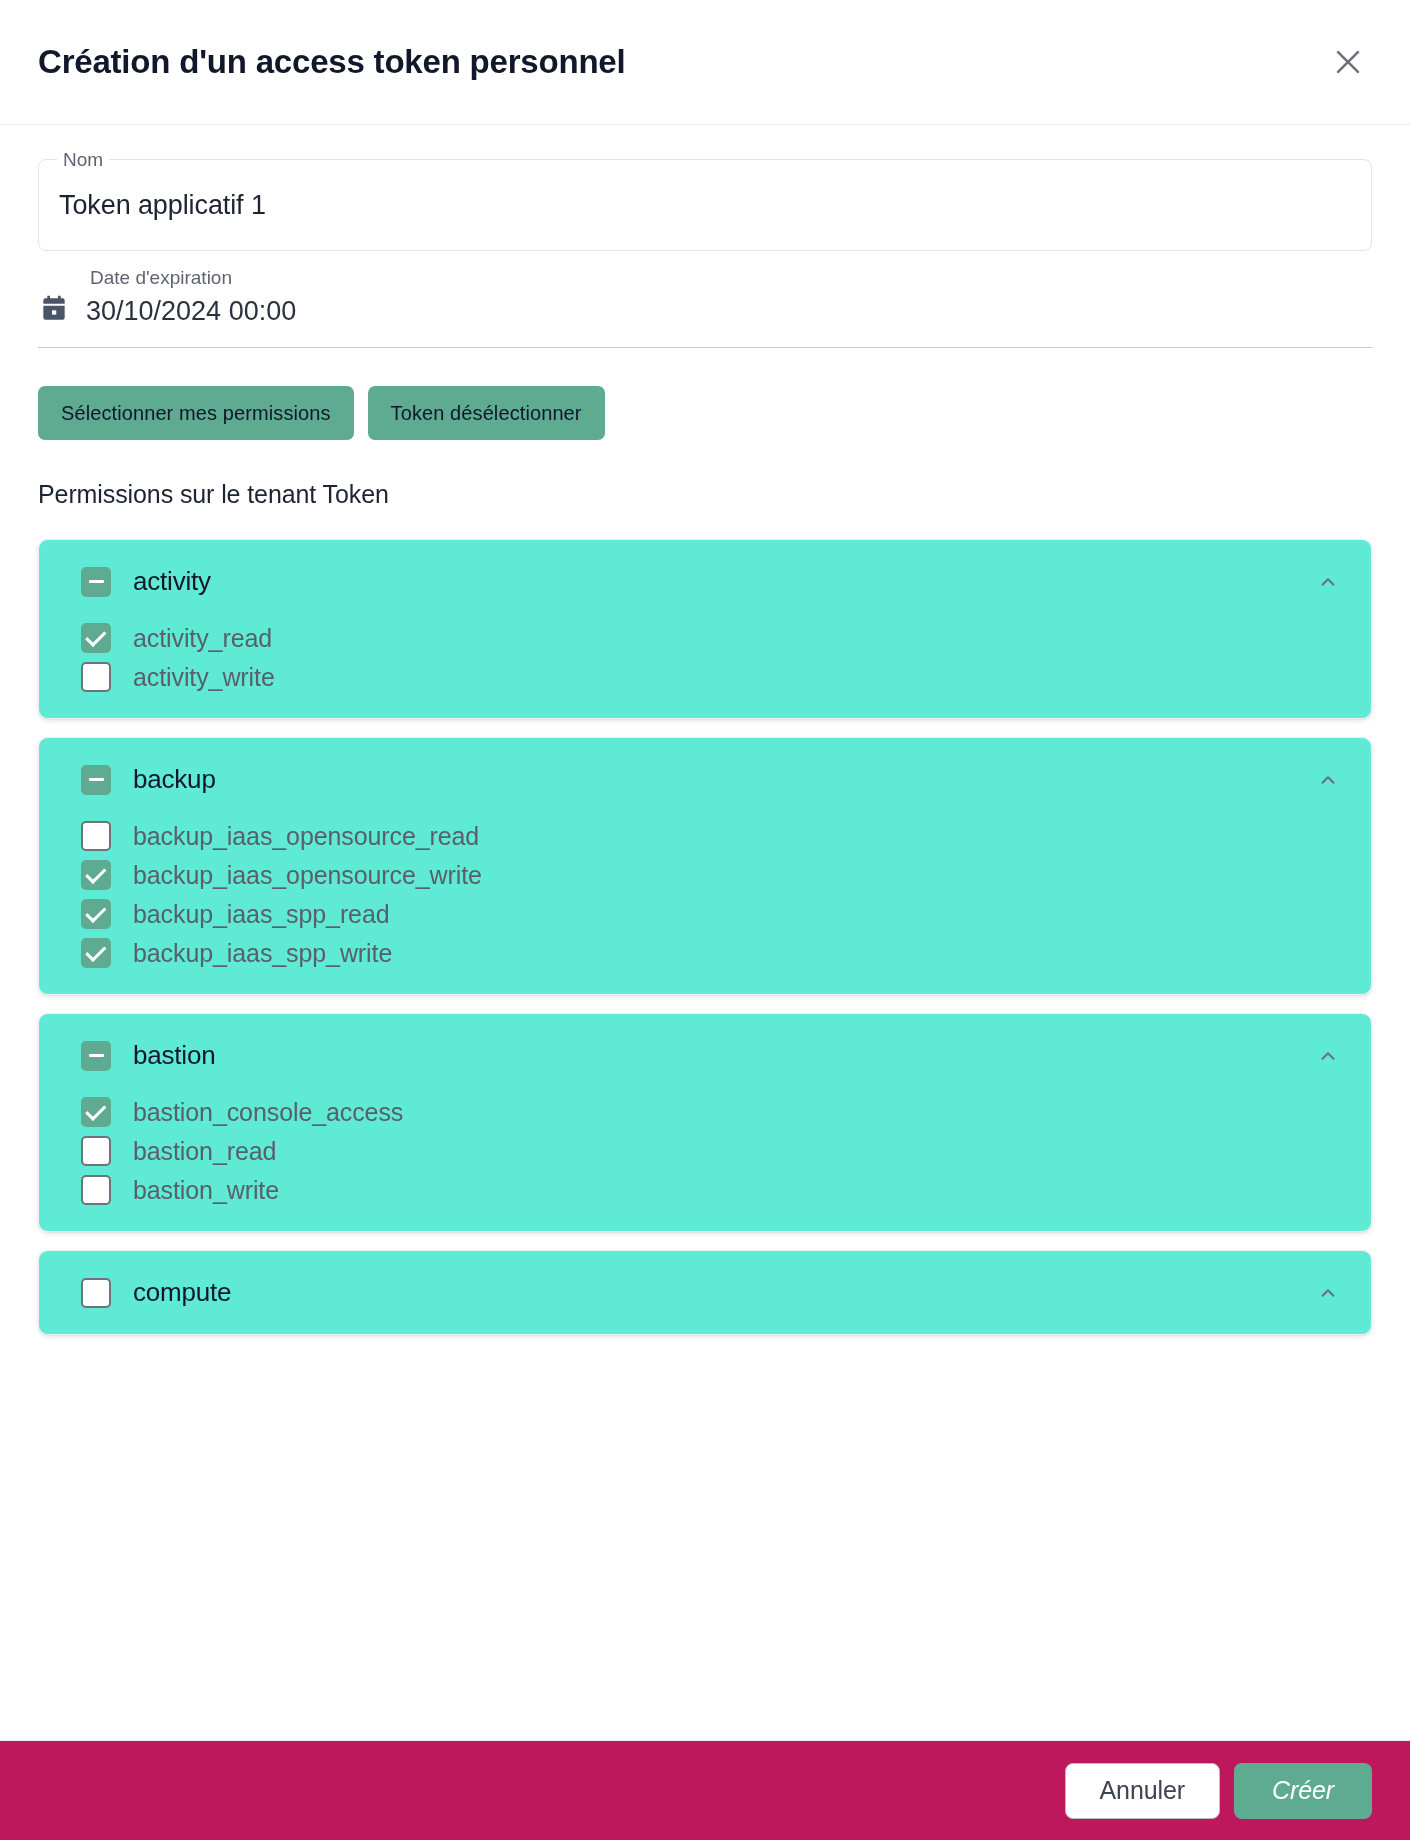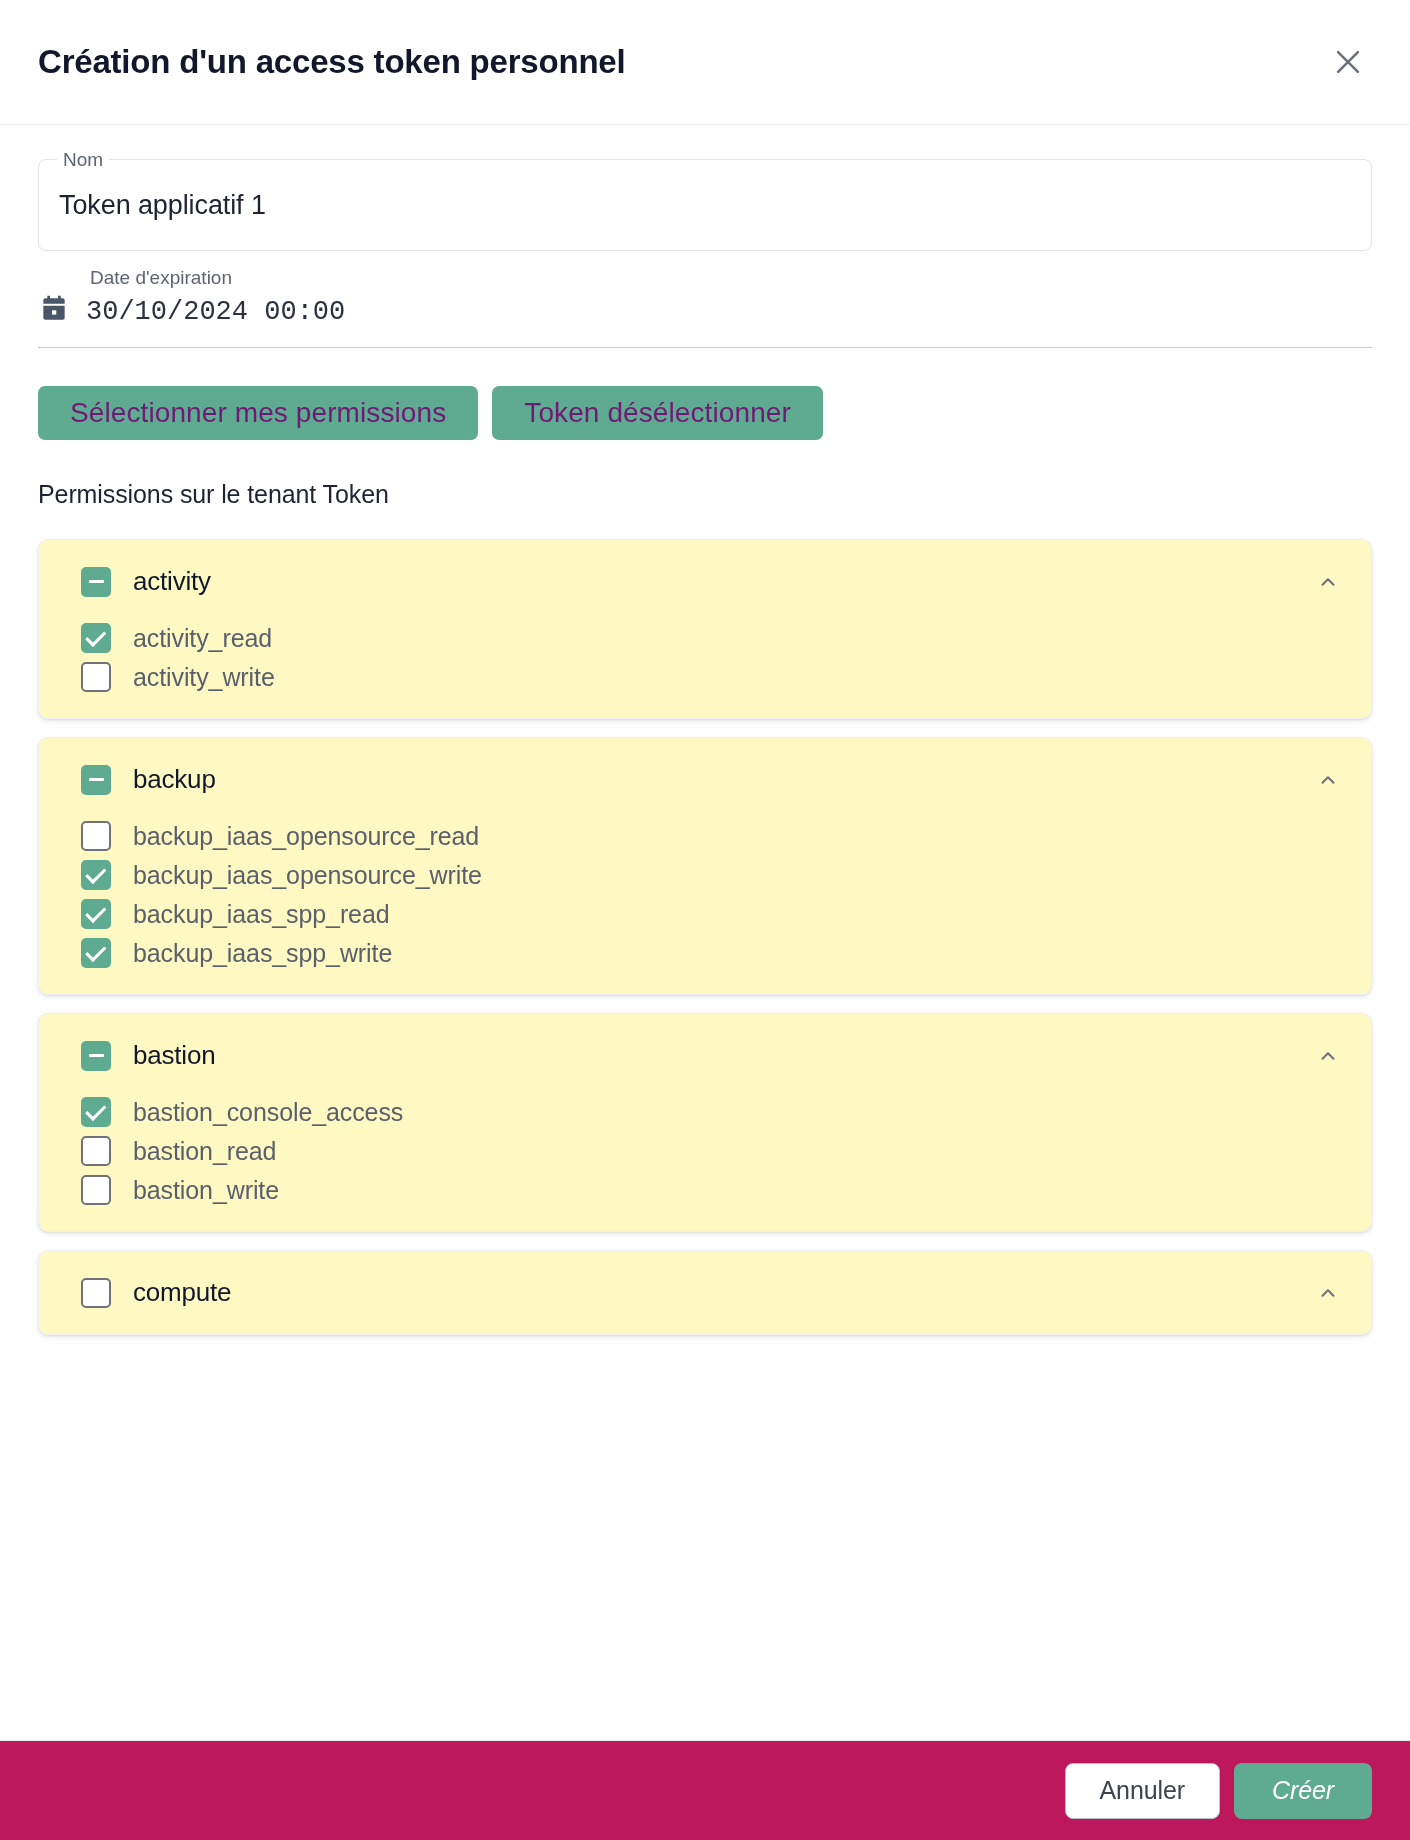--- a/index.html
+++ b/index.html
@@ -83,49 +83,48 @@
     top: -26px;
     left: 52px;
     font-size: 19px;
     color: #5f6471;
   }
   .cal-icon { width: 32px; height: 32px; margin-bottom: 2px; flex: 0 0 32px; }
   .date-value {
     font-size: 27px;
     color: #2b313f;
     letter-spacing: 0px;
-    font-family: Liberation Mono, monospace;
   }
 
   
   .btn-row { display: flex; gap: 14px; margin-bottom: 40px; }
   .btn-green {
     background: #5fab92;
-    color: #701a75;
+    color: #0f172a;
     border: none;
     border-radius: 7px;
     height: 54px;
-    padding: 0 32px;
-    font-size: 28px;
+    padding: 0 23px;
+    font-size: 20px;
     font-family: "Liberation Sans", sans-serif;
     letter-spacing: 0.1px;
     cursor: pointer;
   }
 
   .section-title {
     font-size: 25px;
     color: #1c2434;
     letter-spacing: -0.1px;
     margin-bottom: 30px;
   }
 
   
   .cards { display: flex; flex-direction: column; gap: 18px; }
   .card {
-    background: #fef9c3;
+    background: #5eead4;
     border: 1px solid #f0f0f2;
     border-radius: 10px;
     box-shadow: 0 2px 5px rgba(20,25,40,0.10), 0 1px 2px rgba(20,25,40,0.06);
     padding: 26px 30px 26px 42px;
   }
   .card-head {
     display: flex;
     align-items: center;
     justify-content: space-between;
     cursor: pointer;

